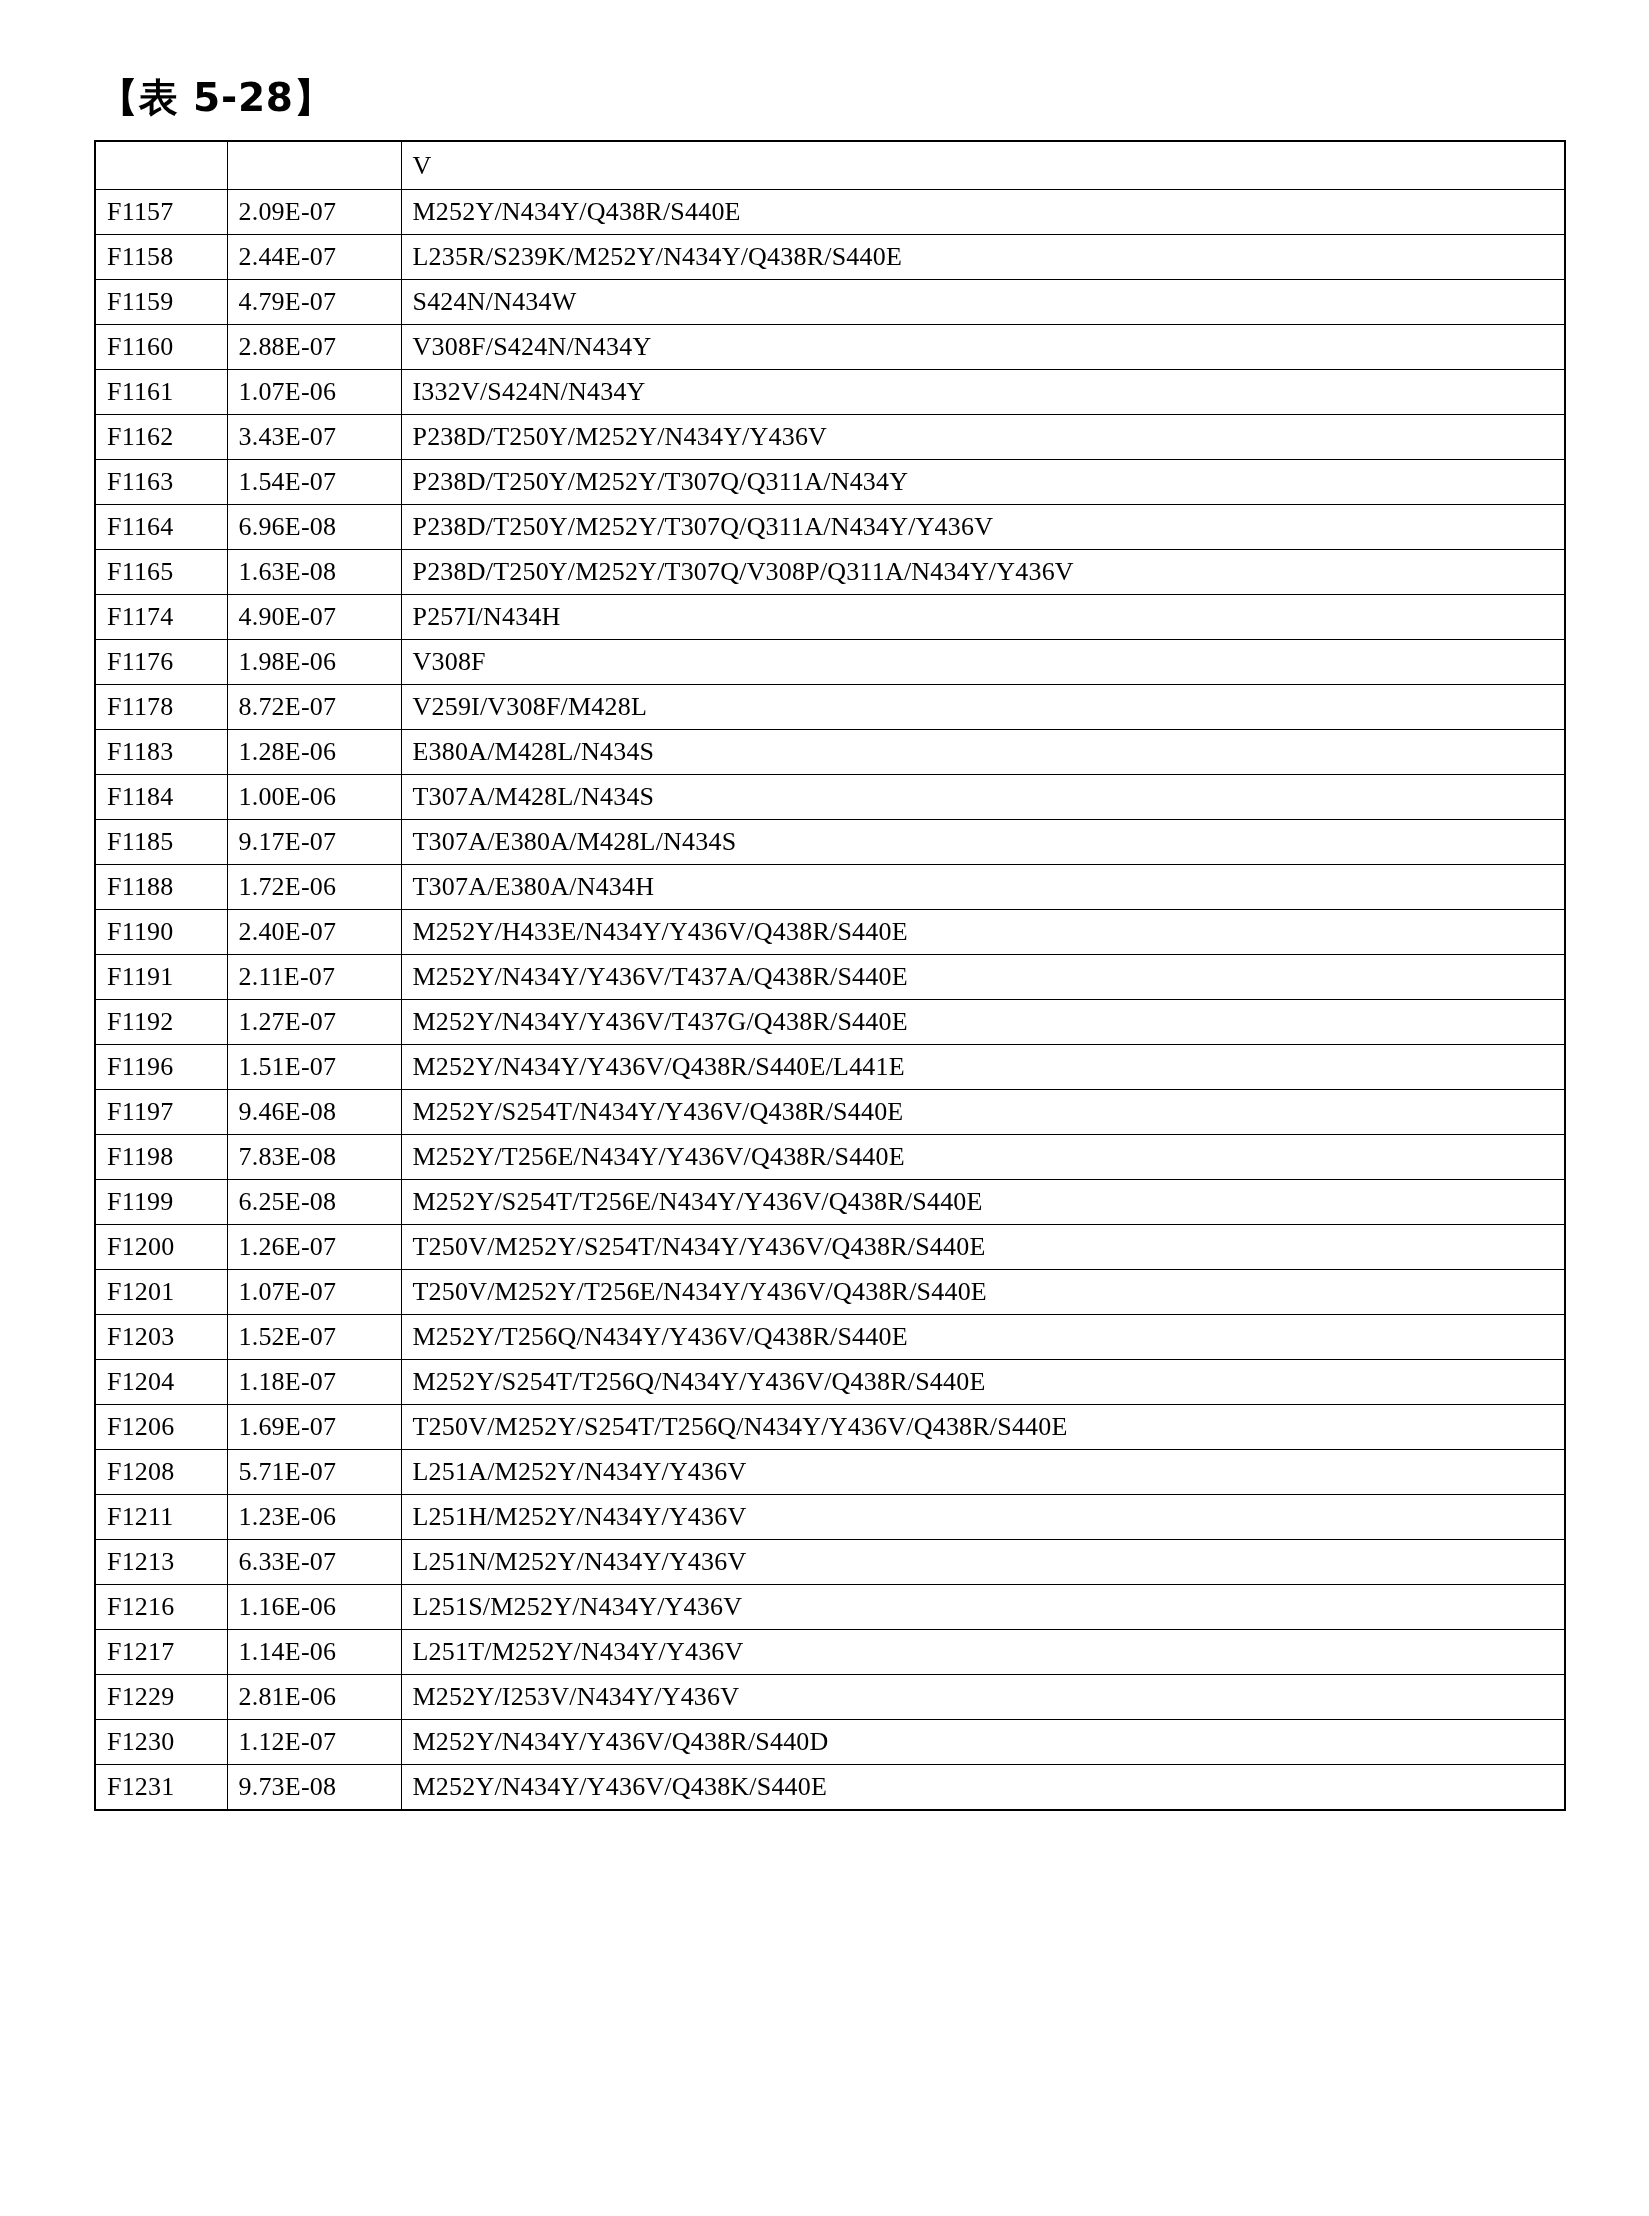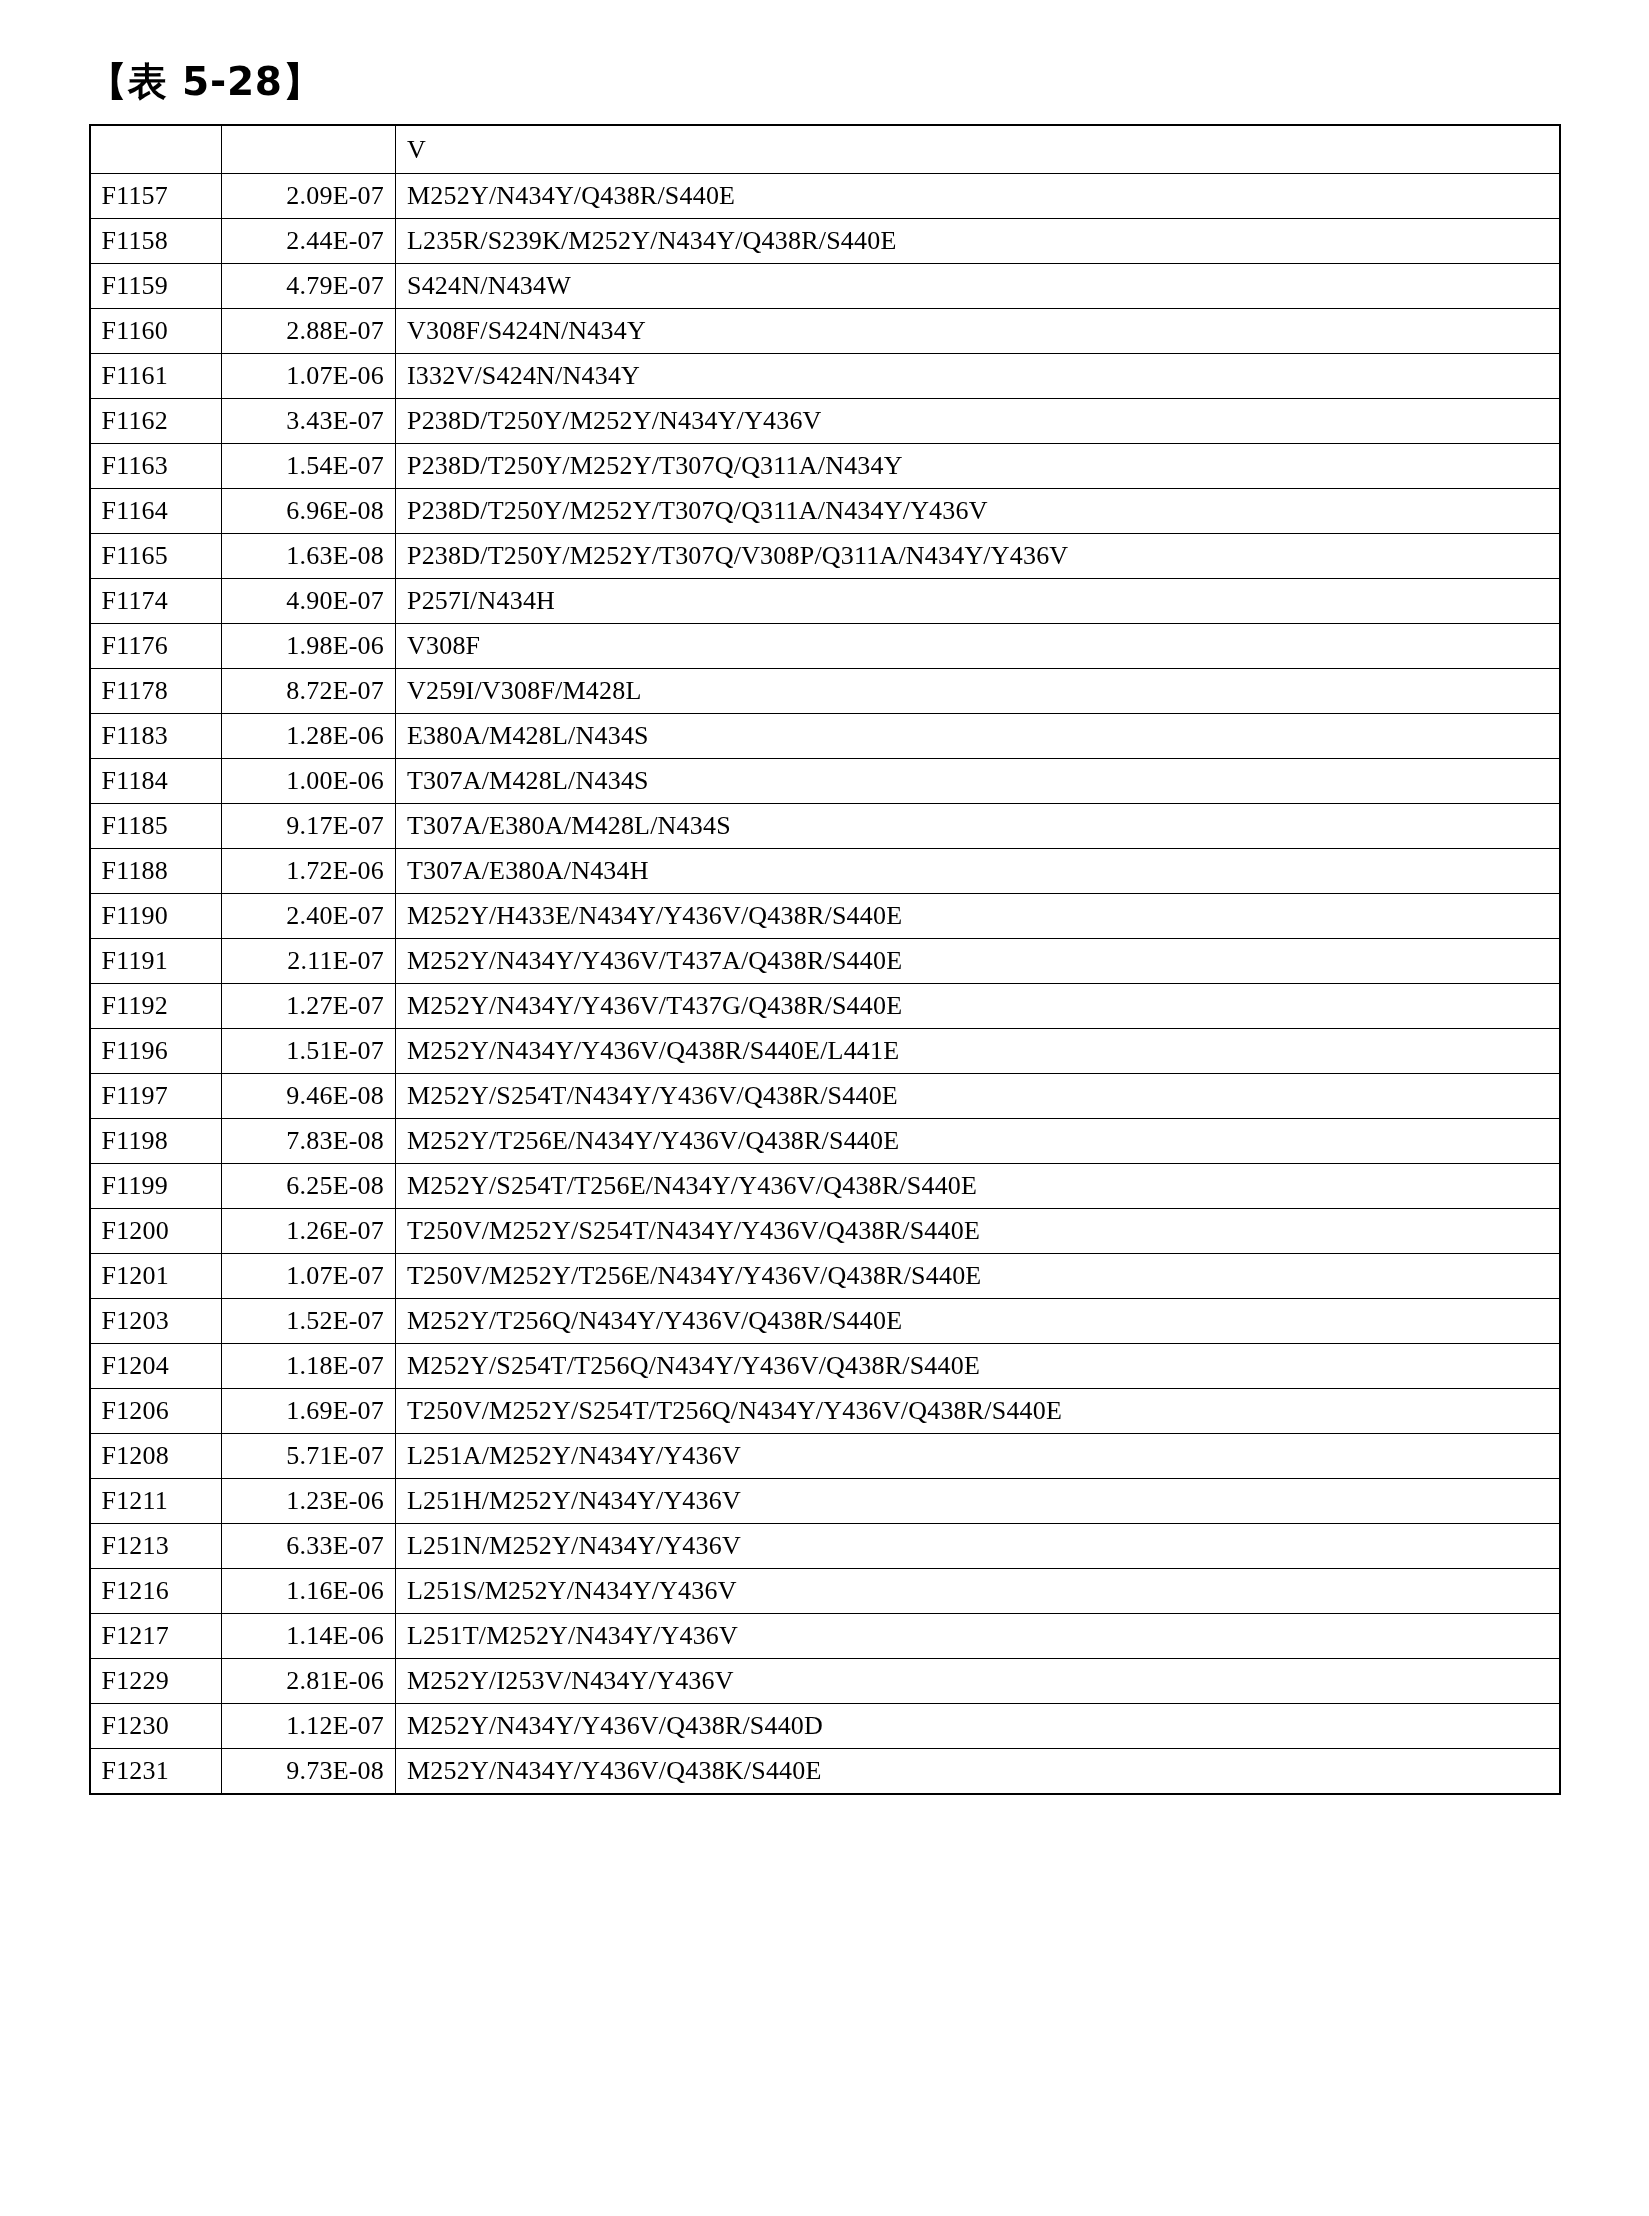--- a/index.html
+++ b/index.html
@@ -12,22 +12,23 @@
     height: 2216px;
     font-family: "Liberation Serif", "DejaVu Serif", serif;
     color: #000000;
     position: relative;
     overflow: hidden;
   }
   .page {
     width: 1649px;
     height: 1780px;
     box-sizing: border-box;
-    padding: 61px 0 0 0;
+    padding: 61px 0 0 11px;
     position: relative;
+    margin-top: 16px;
   }
   .title {
     font-family: "DejaVu Sans", "Liberation Sans", sans-serif;
     font-size: 39px;
     font-weight: 700;
     letter-spacing: 0.8px;
     margin-left: 88px;
     margin-bottom: 20.4px;
     line-height: 1.1;
     white-space: nowrap;
@@ -57,21 +58,21 @@
     letter-spacing: 0.2px;
   }
   table.data tr.head td {
     height: 47px;
   }
   td.id {
     text-align: left;
     padding: 0 4.7px;
   }
   td.val {
-    text-align: right;
+    text-align: left;
     padding: 0 4.7px;
   }
   td.seq {
     text-align: left;
     padding-left: 12.5px;
   }
   td.blank { }
 </style>
 </head>
 <body>

